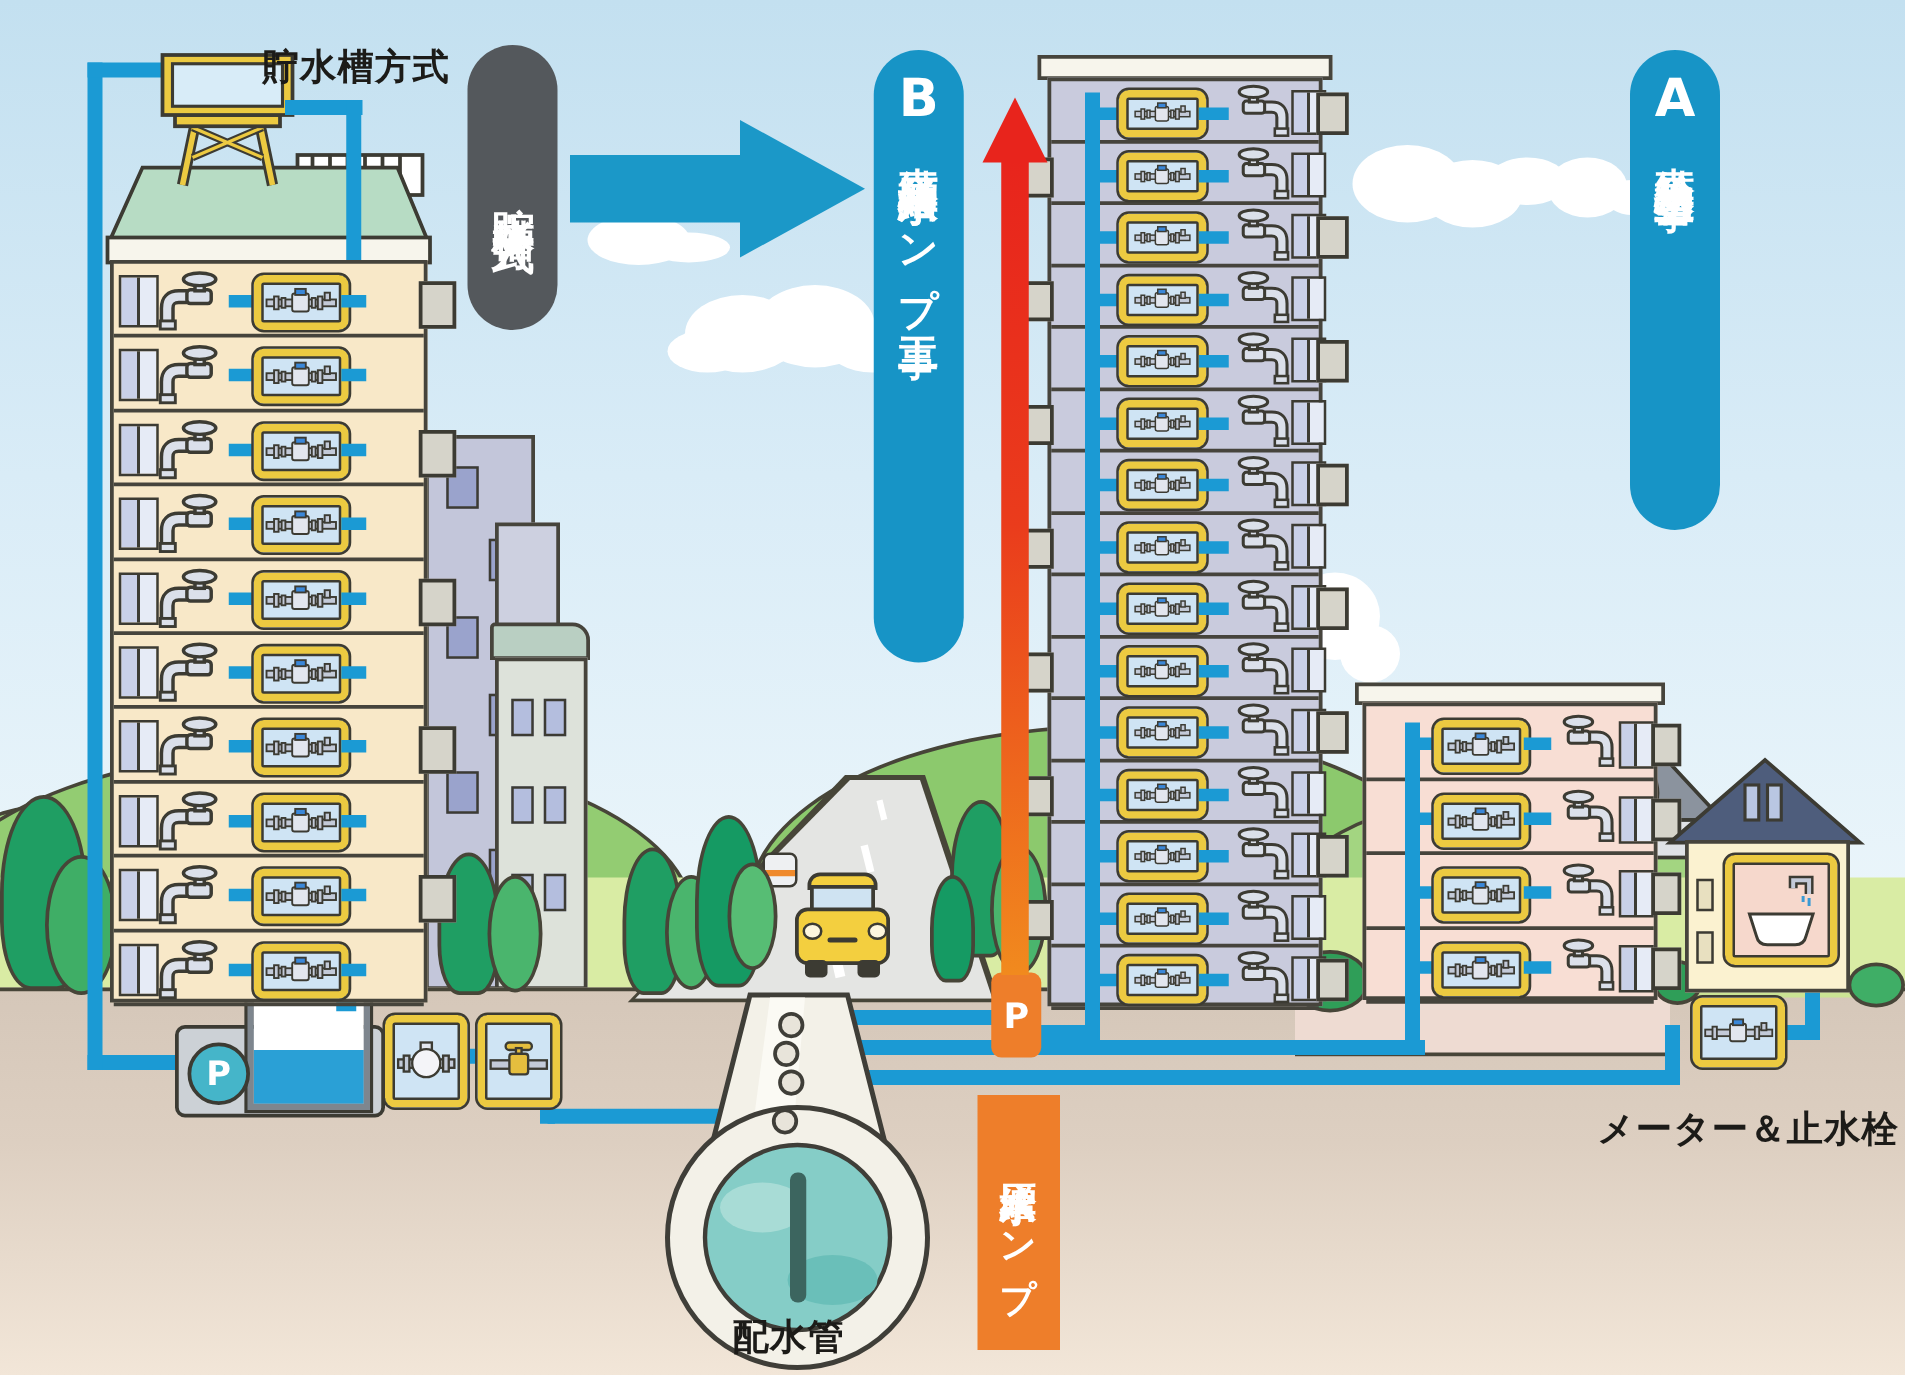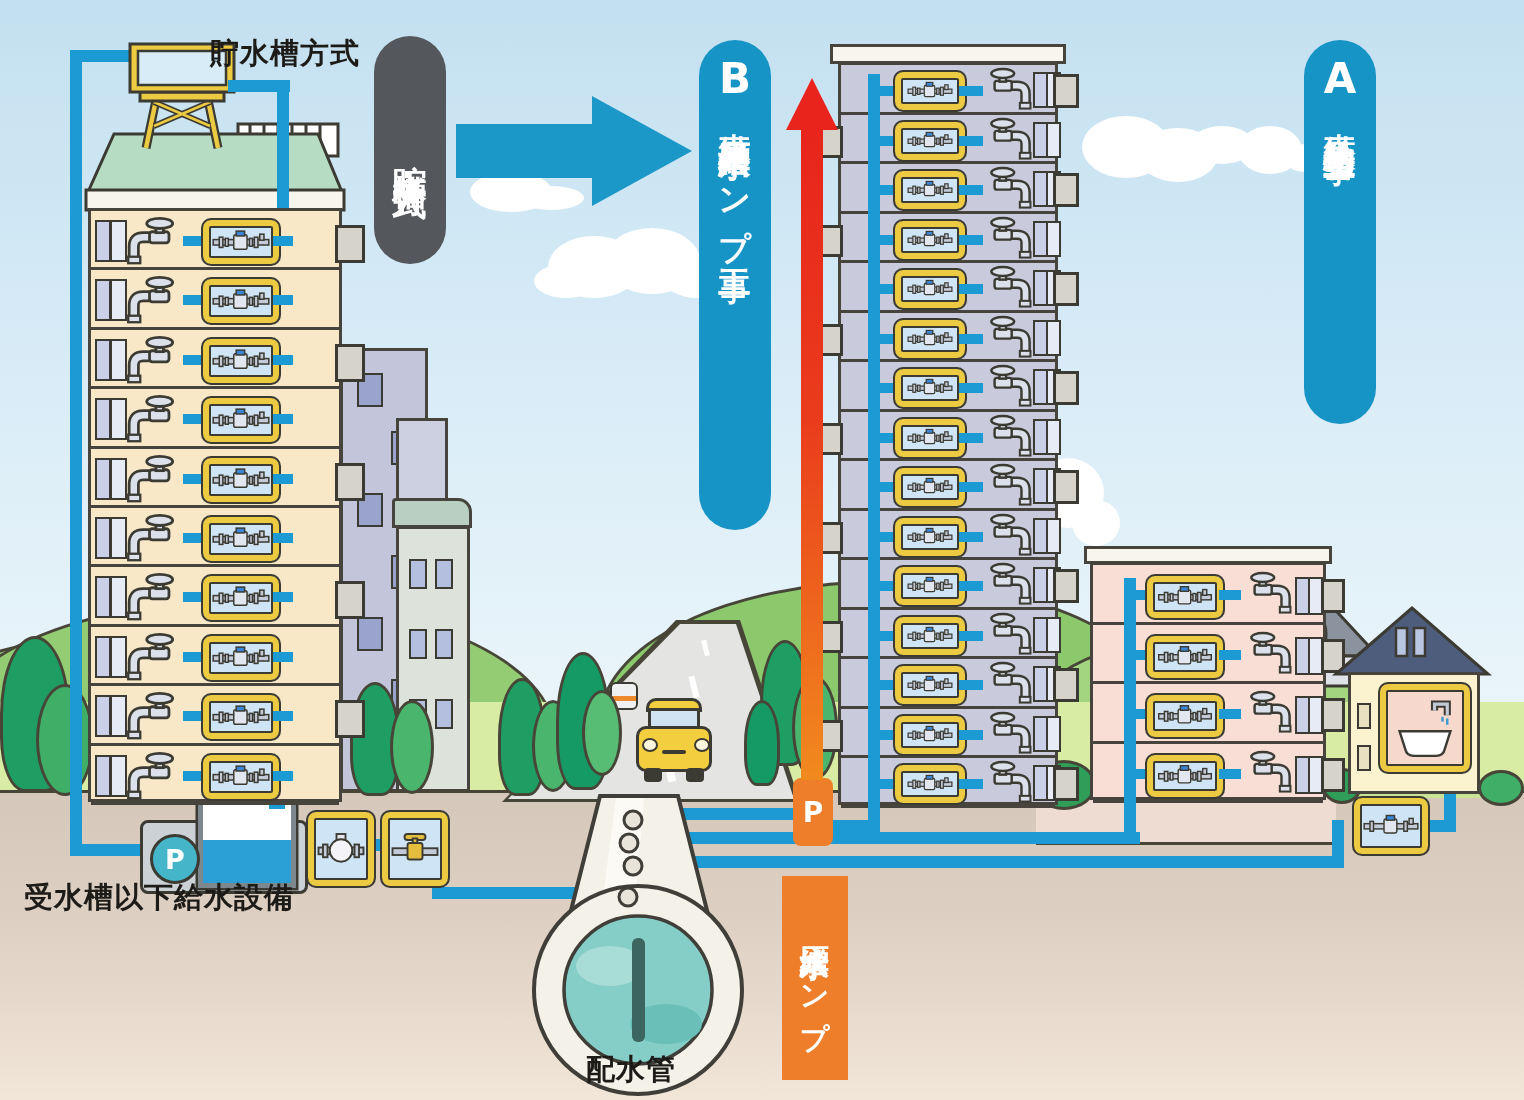--- a/index.html
+++ b/index.html
@@ -1145,16 +1145,16 @@
     <span class="vtext" style="font-size:32px;letter-spacing:3px;margin-top:8px;">直結増圧給水ポンプ工事</span>
   </div>
   <div class="pill" style="left:1304px;top:40px;width:72px;height:384px;background:#1794c6;">
     <span class="letter">A</span>
     <span class="vtext" style="font-size:32px;letter-spacing:3px;margin-top:8px;">直結給水切替工事</span>
   </div>
   <div class="abs" style="left:782px;top:876px;width:66px;height:204px;background:#ee7e2a;display:flex;align-items:center;justify-content:center;">
     <span class="vtext" style="font-size:29px;letter-spacing:2px;">増圧給水ポンプ</span>
   </div>
   <div class="jp-label" style="left:210px;top:34px;">貯水槽方式</div>
-  <div class="jp-label" style="left:24px;top:878px;">受水槽以下給水設備</div>
   <div class="jp-label" style="left:586px;top:1050px;">配水管</div>
+  <div class="jp-label" style="left:1278px;top:884px;">メーター＆止水栓</div>
 
 </div>
 
 </body></html>

